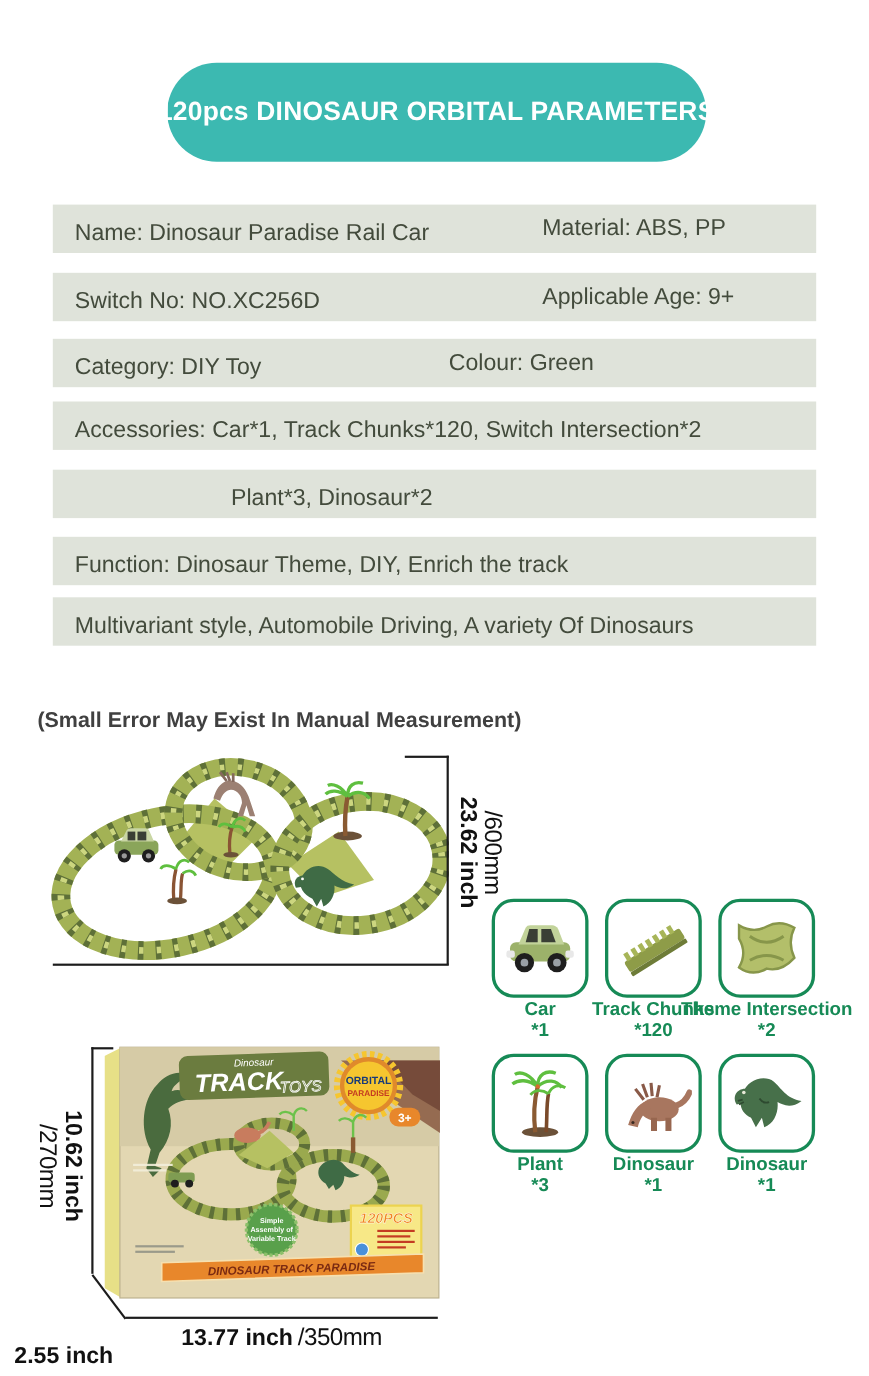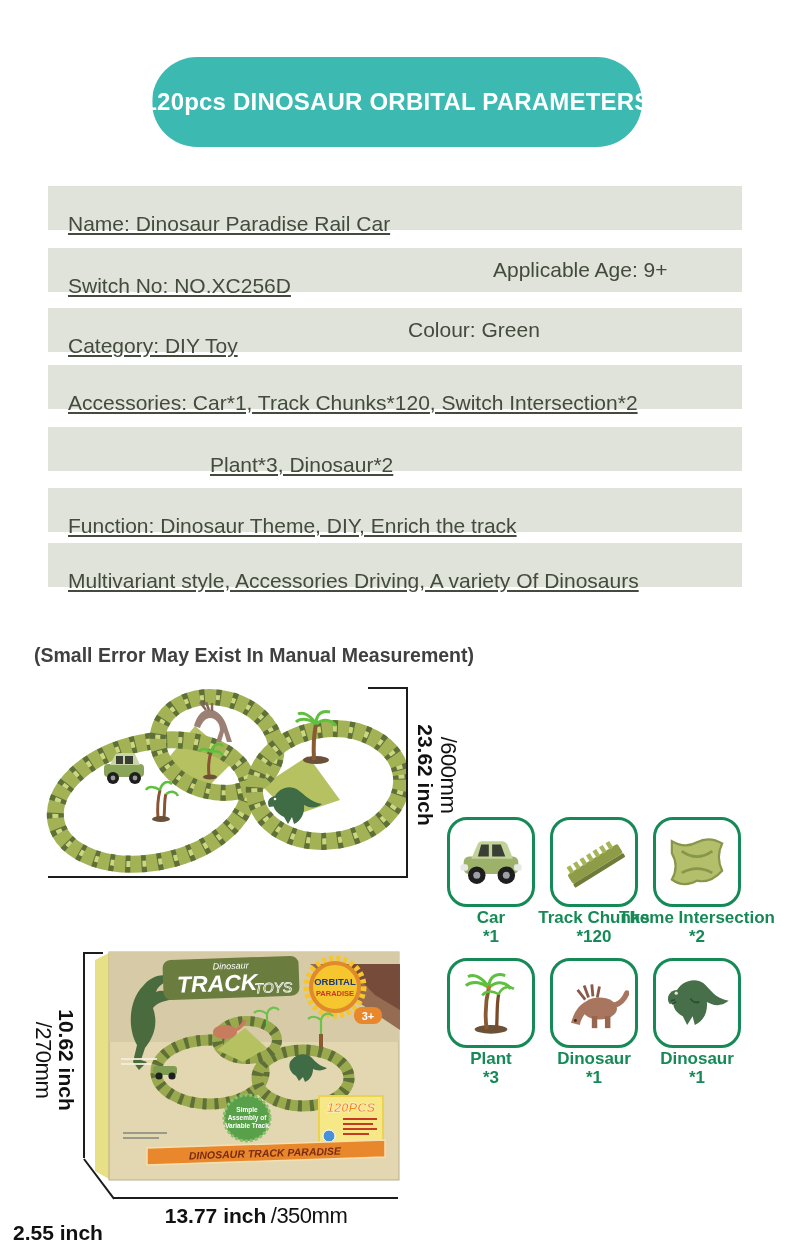--- a/index.html
+++ b/index.html
@@ -7,21 +7,21 @@
         font-family:"Liberation Sans","DejaVu Sans",sans-serif;color:#3f4738;padding-left:16px;}
 
   
   .banner{position:absolute;left:152px;top:57px;width:490px;height:90px;border-radius:46px;
           background:#3cb9b1;display:flex;align-items:center;justify-content:center;}
   .banner span{color:#ffffff;font-size:24px;font-weight:bold;letter-spacing:0.2px;white-space:nowrap;}
 
   
   .spec-row{position:absolute;left:48px;width:694px;height:44px;background:#dfe3da;
             font-size:21px;line-height:44px;color:#434b3c;white-space:nowrap;}
-  .spec-row .left{position:absolute;left:20px;top:16px;text-decoration:underline;}
+  .spec-row .left{position:absolute;left:20px;top:4px;}
   .spec-row .right{position:absolute;top:0;}
   .r0{top:186px}.r1{top:248px}.r2{top:308px}.r3{top:365px}.r4{top:427px}.r5{top:488px}.r6{top:543px}
   .r0 .right,.r1 .right{left:445px;}
   .r2 .right{left:360px;}
   .r4 .left{left:162px;}
 
   
   .note{position:absolute;left:34px;top:644px;font-size:19.5px;font-weight:bold;color:#404040;}
 
   
@@ -51,40 +51,41 @@
 <body>
 
 <div id="page">
 
   <div class="banner">
     <span>120pcs DINOSAUR ORBITAL PARAMETERS</span>
   </div>
 
   <div class="spec-row r0">
     <span class="left">Name: Dinosaur Paradise Rail Car</span>
+    <span class="right">Material: ABS, PP</span>
   </div>
   <div class="spec-row r1">
     <span class="left">Switch No: NO.XC256D</span>
     <span class="right">Applicable Age: 9+</span>
   </div>
   <div class="spec-row r2">
     <span class="left">Category: DIY Toy</span>
     <span class="right">Colour: Green</span>
   </div>
   <div class="spec-row r3">
     <span class="left">Accessories: Car*1, Track Chunks*120, Switch Intersection*2</span>
   </div>
   <div class="spec-row r4">
     <span class="left">Plant*3, Dinosaur*2</span>
   </div>
   <div class="spec-row r5">
     <span class="left">Function: Dinosaur Theme, DIY, Enrich the track</span>
   </div>
   <div class="spec-row r6">
-    <span class="left">Multivariant style, Accessories Driving, A variety Of Dinosaurs</span>
+    <span class="left">Multivariant style, Automobile Driving, A variety Of Dinosaurs</span>
   </div>
 
   <div class="note">(Small Error May Exist In Manual Measurement)</div>
 
   <svg class="photo" style="left:40px;top:688px;" width="368" height="188" viewBox="0 0 368 188">
 
     <path d="M120,80 L155,38 L195,72 L162,105 Z" fill="#b6c162"></path>
     <path d="M222,98 L268,68 L300,112 L252,128 Z" fill="#b6c162"></path>
 
     <g transform="rotate(-12 112 114)">

